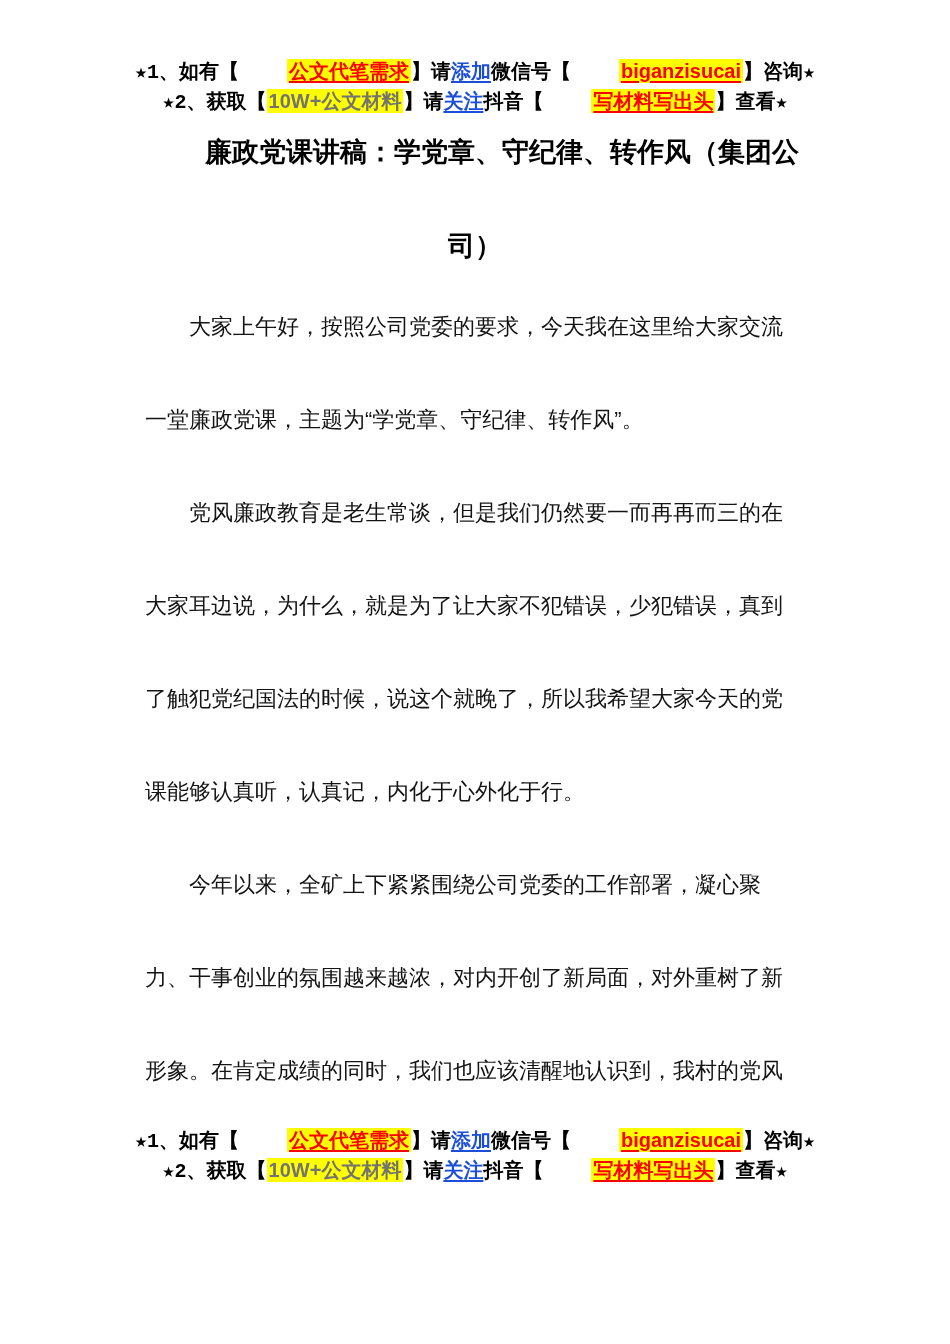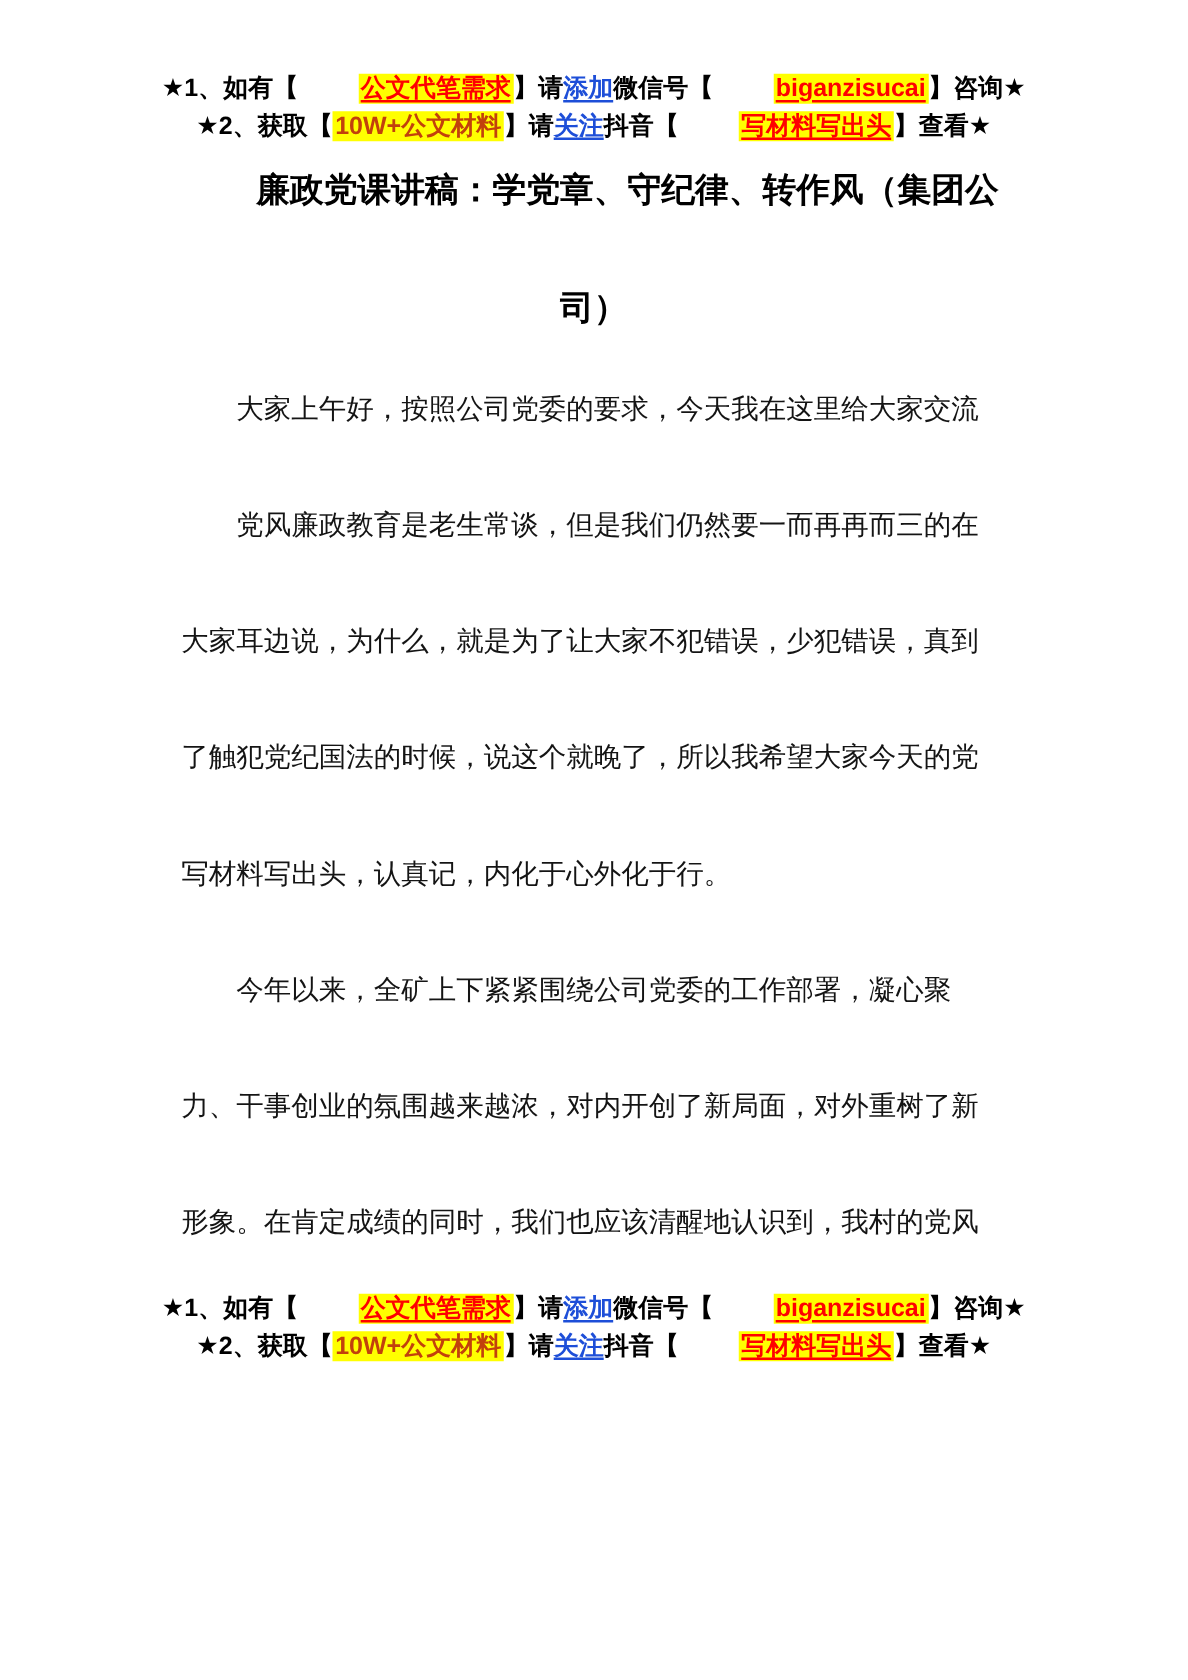--- a/index.html
+++ b/index.html
@@ -22,29 +22,29 @@
     font-weight: bold;
     font-size: 20px;
   }
   .promo.header { padding-top: 56px; }
   .promo.footer { margin-top: 8px; }
   .promo-line {
     height: 30px;
     line-height: 30px;
     white-space: nowrap;
   }
-  .seg-bold { color: #000000; }
+  .seg-bold { color: #000000; font-family: Liberation Mono, monospace; }
   .seg-bold-underline {
     color: #1d4ed8;
     text-decoration: underline;
     text-decoration-thickness: 2px;
     text-underline-offset: 3px;
   }
   .seg-highlight {
-    color: #c2410c;
+    color: #737373;
     background: #ffff00;
     padding: 1px 2px;
   }
   .seg-highlight-underline {
     color: #ff0000;
     background: #ffff00;
     padding: 1px 2px;
     text-decoration: underline;
     text-decoration-thickness: 2px;
     text-underline-offset: 3px;
@@ -90,26 +90,27 @@
       <div class="promo-line"><span class="seg-bold">★1、如有【</span><span class="seg-highlight-underline">公文代笔需求</span><span class="seg-bold">】请</span><span class="seg-bold-underline">添加</span><span class="seg-bold">微信号【</span><span class="seg-highlight-underline">biganzisucai</span><span class="seg-bold">】咨询★</span></div>
       <div class="promo-line"><span class="seg-bold">★2、获取【</span><span class="seg-highlight">10W+公文材料</span><span class="seg-bold">】请</span><span class="seg-bold-underline">关注</span><span class="seg-bold">抖音【</span><span class="seg-highlight-underline">写材料写出头</span><span class="seg-bold">】查看★</span></div>
     </div>
   <div class="doc-title" id="doc-title">
       <div class="title-line first">廉政党课讲稿：学党章、守纪律、转作风（集团公</div>
       <div class="title-line">司）</div>
     </div>
   <div class="doc-body" id="doc-body">
       <div class="para">
         <div class="text-line first">大家上午好，按照公司党委的要求，今天我在这里给大家交流</div>
+        <div class="text-line">一堂廉政党课，主题为“学党章、守纪律、转作风”。</div>
       </div>
       <div class="para">
         <div class="text-line first">党风廉政教育是老生常谈，但是我们仍然要一而再再而三的在</div>
         <div class="text-line">大家耳边说，为什么，就是为了让大家不犯错误，少犯错误，真到</div>
         <div class="text-line">了触犯党纪国法的时候，说这个就晚了，所以我希望大家今天的党</div>
-        <div class="text-line">写材料写出头，认真记，内化于心外化于行。</div>
+        <div class="text-line">课能够认真听，认真记，内化于心外化于行。</div>
       </div>
       <div class="para">
         <div class="text-line first">今年以来，全矿上下紧紧围绕公司党委的工作部署，凝心聚</div>
         <div class="text-line">力、干事创业的氛围越来越浓，对内开创了新局面，对外重树了新</div>
         <div class="text-line">形象。在肯定成绩的同时，我们也应该清醒地认识到，我村的党风</div>
       </div>
     </div>
   <div class="promo footer" id="promo-footer">
       <div class="promo-line"><span class="seg-bold">★1、如有【</span><span class="seg-highlight-underline">公文代笔需求</span><span class="seg-bold">】请</span><span class="seg-bold-underline">添加</span><span class="seg-bold">微信号【</span><span class="seg-highlight-underline">biganzisucai</span><span class="seg-bold">】咨询★</span></div>
       <div class="promo-line"><span class="seg-bold">★2、获取【</span><span class="seg-highlight">10W+公文材料</span><span class="seg-bold">】请</span><span class="seg-bold-underline">关注</span><span class="seg-bold">抖音【</span><span class="seg-highlight-underline">写材料写出头</span><span class="seg-bold">】查看★</span></div>

